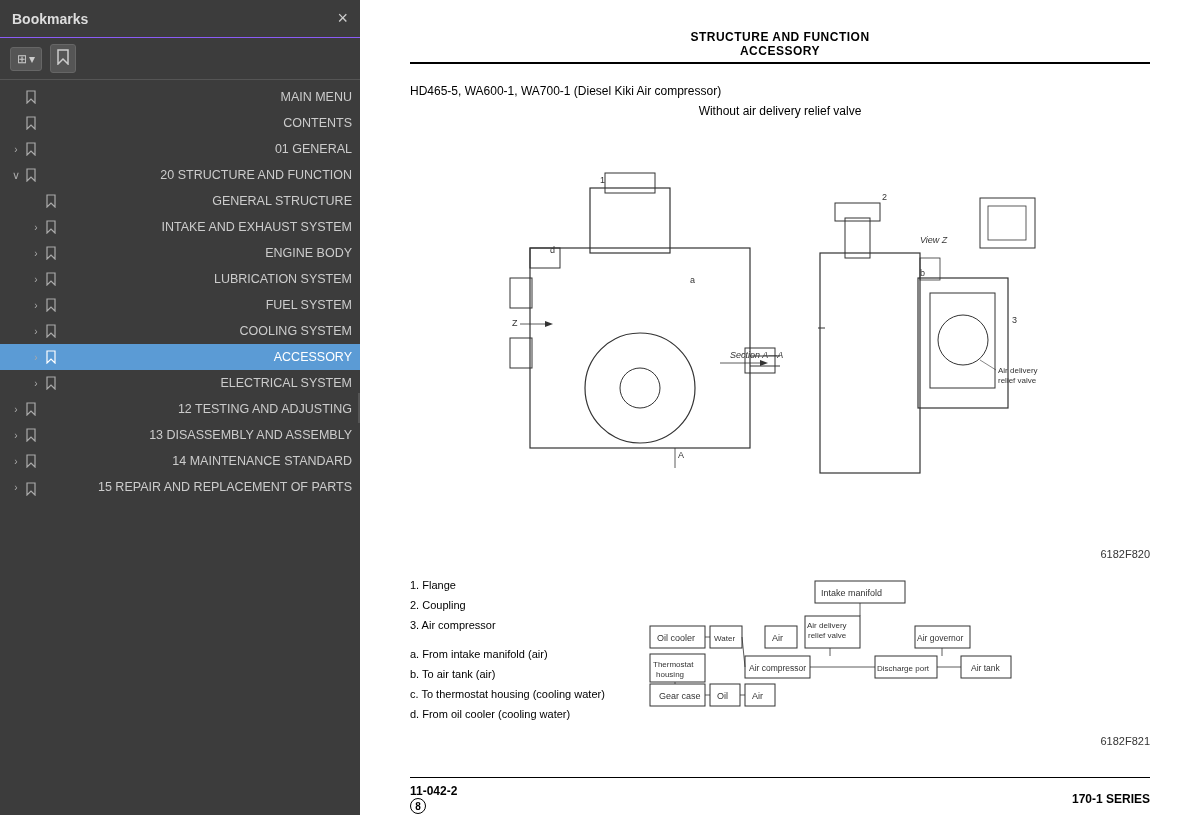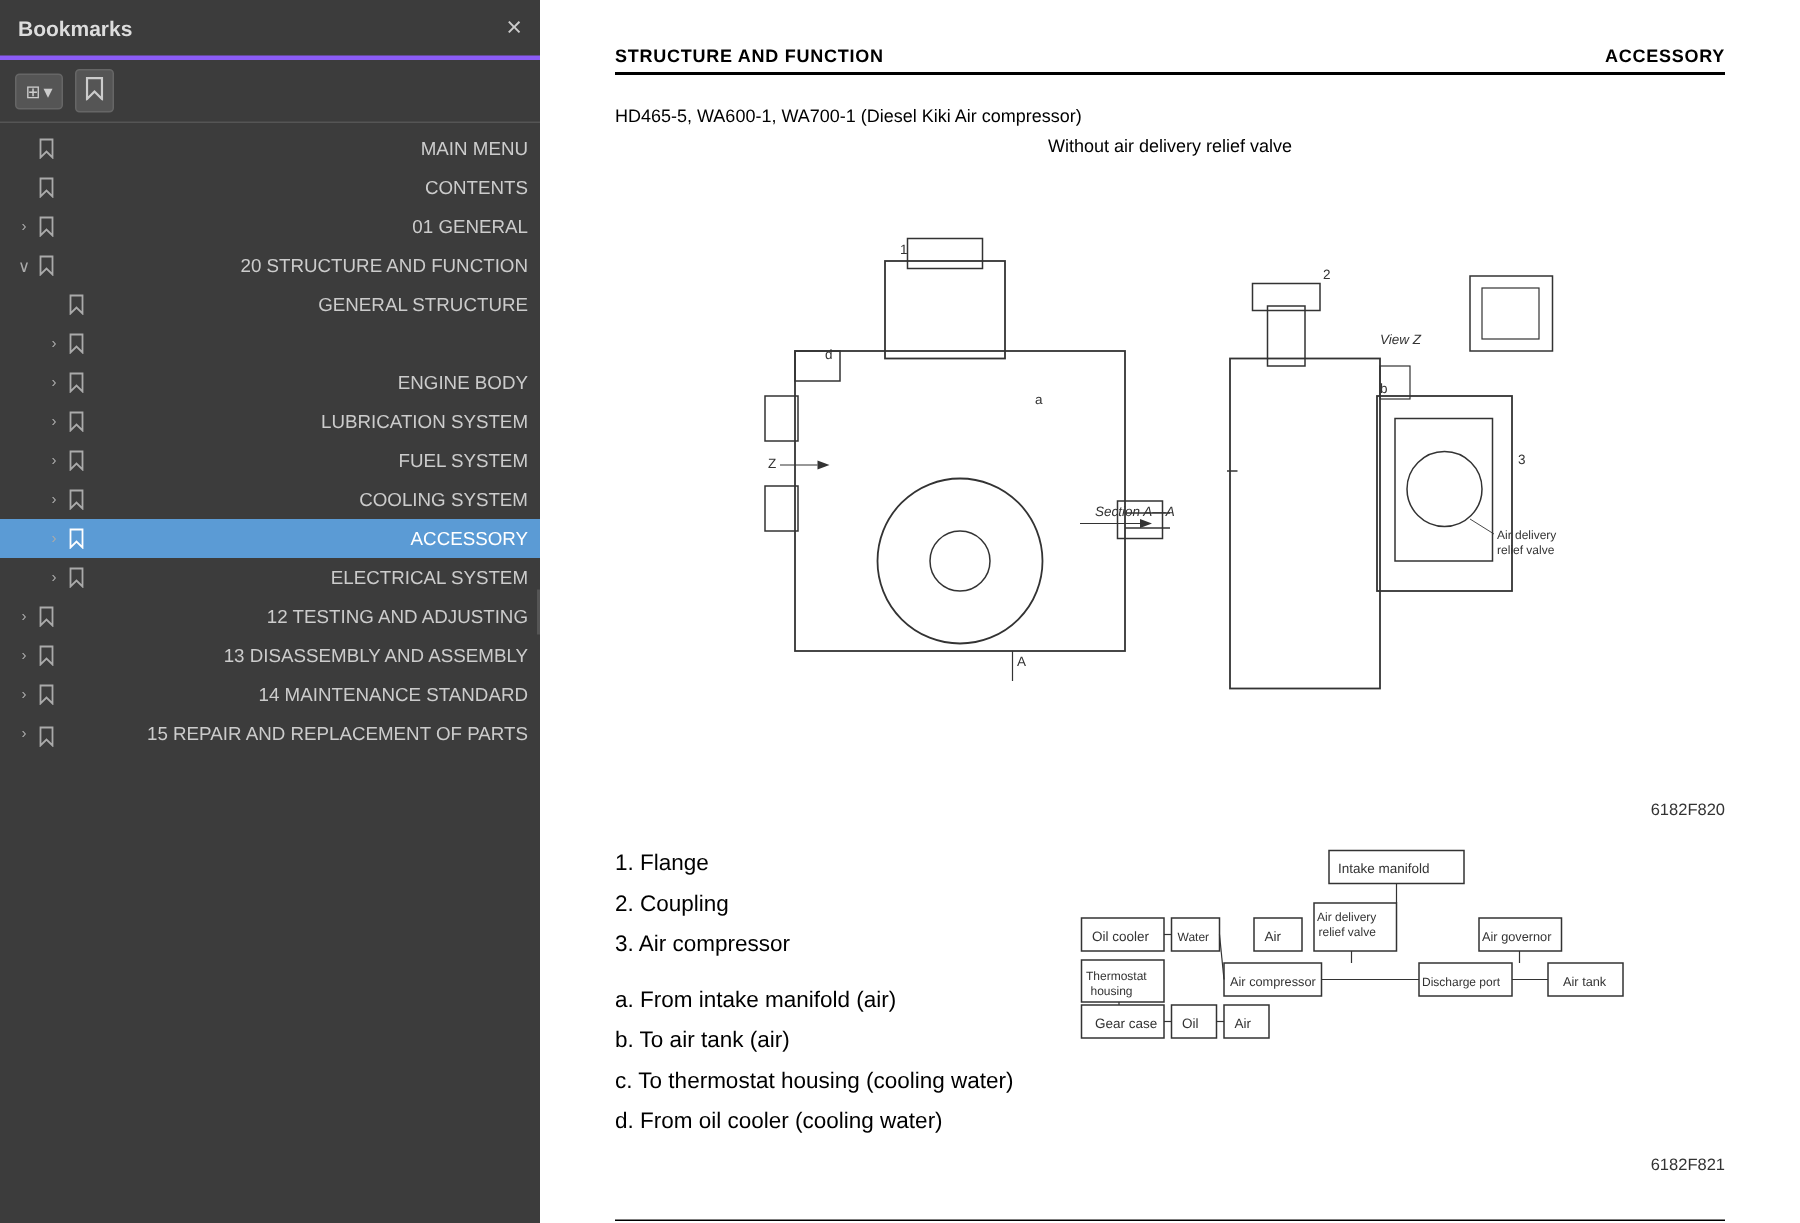--- a/index.html
+++ b/index.html
@@ -24,21 +24,21 @@
       overflow: hidden;
       position: relative;
     }
 
     #sidebar-header {
       display: flex;
       align-items: center;
       justify-content: space-between;
       padding: 8px 12px;
       background: #3c3c3c;
-      border-bottom: 3px solid #8b5cf6;
+      border-bottom: 1px solid #8b5cf6;
     }
 
     #sidebar-title {
       color: #ddd;
       font-size: 14px;
       font-weight: bold;
     }
 
     #close-btn {
       color: #aaa;
@@ -172,20 +172,21 @@
       min-height: 815px;
     }
 
     .doc-header {
       display: flex;
       justify-content: space-between;
       align-items: center;
       border-bottom: 2px solid #000;
       padding-bottom: 4px;
       margin-bottom: 20px;
+      flex-direction: column;
     }
 
     .doc-header-left {
       font-size: 12px;
       font-weight: bold;
       letter-spacing: 0.5px;
     }
 
     .doc-header-right {
       font-size: 12px;
@@ -223,21 +224,21 @@
       color: #333;
     }
 
     .legend-area {
       display: flex;
       gap: 40px;
       margin: 10px 0;
     }
 
     .legend-left {
-      font-size: 15px;
+      font-size: 11px;
       line-height: 1.8;
     }
 
     .flow-diagram {
       display: flex;
       align-items: flex-start;
     }
 
     .flow-svg {
       width: 380px;
@@ -339,20 +340,21 @@
       <span class="bm-label">GENERAL STRUCTURE</span>
     </div>
 
     <div class="bm-item indent-1">
       <span class="bm-arrow">›</span>
       <span class="bm-bookmark-icon">
         <svg viewBox="0 0 10 14">
             <polygon points="1,1 9,1 9,13 5,9 1,13" fill="none" stroke="#aaa" stroke-width="1.2"></polygon>
           </svg>
       </span>
+      <span class="bm-label">INTAKE AND EXHAUST SYSTEM</span>
     </div>
 
     <div class="bm-item indent-1">
       <span class="bm-arrow">›</span>
       <span class="bm-bookmark-icon">
         <svg viewBox="0 0 10 14">
             <polygon points="1,1 9,1 9,13 5,9 1,13" fill="none" stroke="#aaa" stroke-width="1.2"></polygon>
           </svg>
       </span>
       <span class="bm-label">ENGINE BODY</span>

